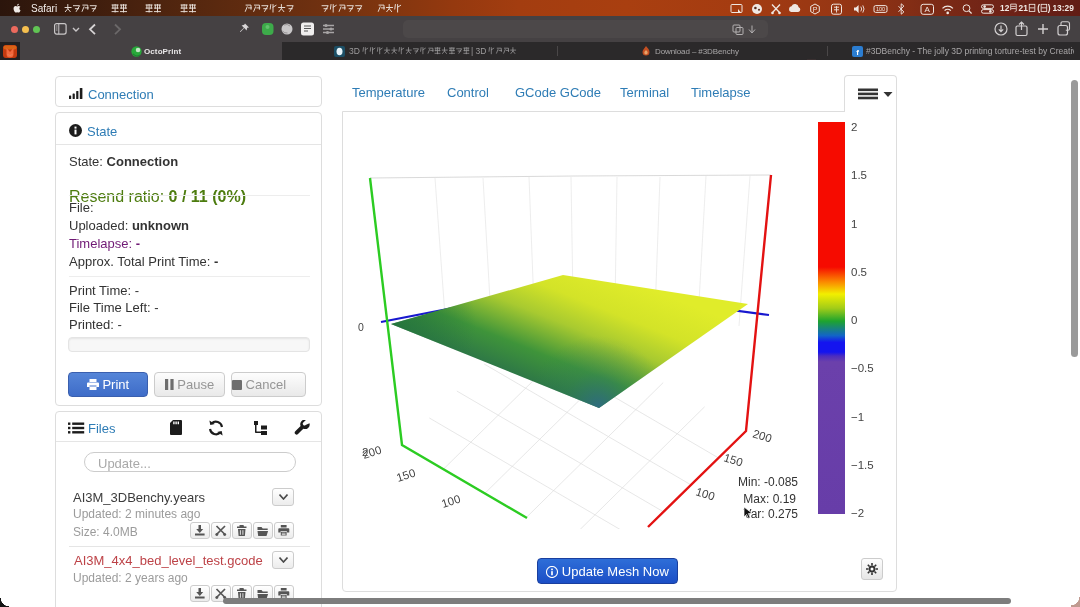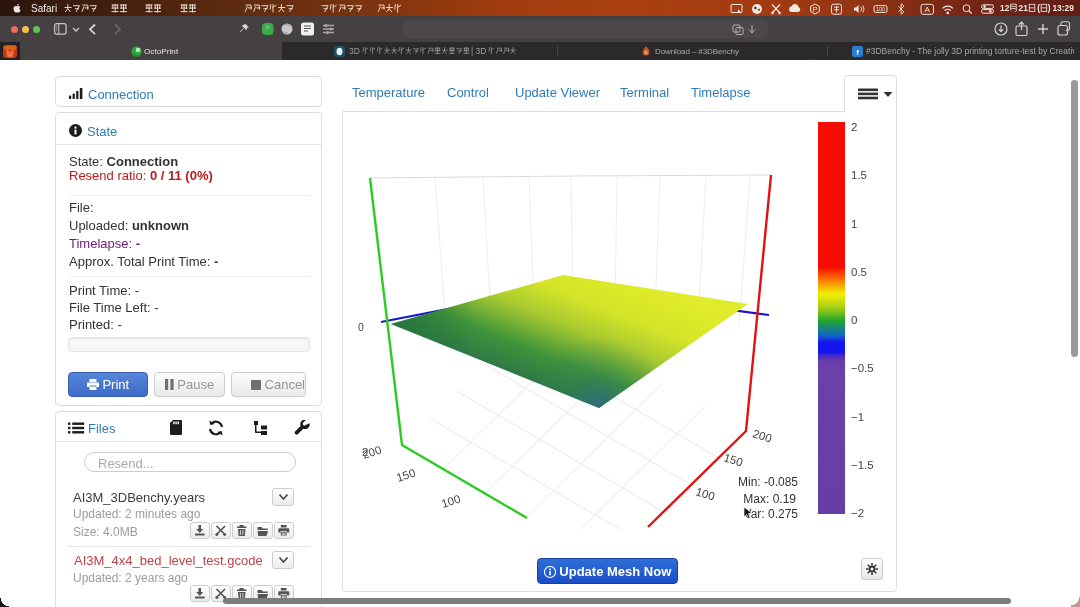--- a/index.html
+++ b/index.html
@@ -135,21 +135,21 @@
       <rect x="0.5" y="0.5" width="13" height="4" rx="2" fill="#d96215"></rect>
       <path d="M3.5 3 l3.5 4 3.5-4 v6 a1 1 0 0 1 -7 0 z" fill="#f2683c"></path>
       <path d="M4.5 9.5 q2.5 2 5 0" stroke="#e8815a" fill="none" stroke-width="1"></path>
     </svg>
 <div class="abs" style="left:20px;top:42px;width:262px;height:18px;background:#454143"></div>
 <svg class="abs" style="left:131px;top:45.5px" width="11" height="11" viewBox="0 0 12 12">
       <circle cx="6" cy="6" r="5.6" fill="#28a83a"></circle>
       <circle cx="7.7" cy="4.3" r="2.5" fill="#c2e5c4"></circle>
       <path d="M2.2 8.5 a5.6 5.6 0 0 0 7.6 1.4" stroke="#1c8030" stroke-width="1.2" fill="none"></path>
     </svg>
-<div class="abs" style="left:144px;top:42px;height:18px;line-height:19px;color:#e8e6e7;font-size:8px;font-weight:normal;letter-spacing:0.1px">OctoPrint</div>
+<div class="abs" style="left:144px;top:42px;height:18px;line-height:19px;color:#e8e6e7;font-size:8px;font-weight:bold;letter-spacing:0.1px">OctoPrint</div>
 <div class="abs" style="left:557px;top:46px;width:1px;height:10px;background:#4a4748"></div>
 <div class="abs" style="left:827px;top:46px;width:1px;height:10px;background:#4a4748"></div>
 <svg class="abs" style="left:334px;top:45.5px" width="11" height="11" viewBox="0 0 11 11">
       <rect width="11" height="11" rx="2" fill="#1c4f66"></rect>
       <ellipse cx="5.5" cy="5.5" rx="3" ry="3.8" fill="#e8f4fa"></ellipse>
     </svg>
 <svg class="abs" style="left:349px;top:46px" width="170" height="11" viewBox="0 0 170 11" fill="none" stroke="#9e9c9d" stroke-width="0.75" stroke-linecap="round">
       <text x="0" y="8" fill="#9e9c9d" stroke="none" font-size="8.5" font-family="Liberation Sans">3D</text>
       <path d="M14.5 1.6 l-0.5 3.7 M16.3 1.6 v6.2 M16.3 3.8 l2.5 -1.6"></path>
       <path d="M21.7 1.6 l-0.5 3.7 M23.5 1.6 v6.2 M23.5 3.8 l2.5 -1.6"></path>
@@ -194,39 +194,39 @@
 <div class="abs" style="left:88px;top:87px;font-size:13px;color:#2e7cb5">Connection</div>
 <div class="abs" style="left:55px;top:112px;width:267px;height:294px;border:1px solid #ddd;border-radius:4px"></div>
 <svg class="abs" style="left:69px;top:124px" width="13" height="13" viewBox="0 0 13 13">
       <circle cx="6.5" cy="6.5" r="6.5" fill="#1c1c1c"></circle>
       <rect x="5.5" y="2.6" width="2" height="2" fill="#fff"></rect>
       <rect x="5.5" y="5.6" width="2" height="4.8" fill="#fff"></rect>
     </svg>
 <div class="abs" style="left:87px;top:124px;font-size:13px;color:#2e7cb5">State</div>
 <div class="abs" style="left:56px;top:144px;width:265px;height:1px;background:#e5e5e5"></div>
 <div class="abs" style="left:69px;top:154px;font-size:13px;color:#333">State: <b>Connection</b></div>
-<div class="abs" style="left:69px;top:168px;font-size:13px;color:#b91c1c">Resend ratio: <b>0 / 11 (0%)</b></div>
+<div class="abs" style="left:69px;top:188px;font-size:16px;color:#4d7c0f">Resend ratio: <b>0 / 11 (0%)</b></div>
 <div class="abs" style="left:69px;top:200px;font-size:13px;color:#333">File:</div>
 <div class="abs" style="left:69px;top:218px;font-size:13px;color:#333">Uploaded: <b>unknown</b></div>
 <div class="abs" style="left:69px;top:236px;font-size:13px;color:#701a75">Timelapse: <b>-</b></div>
 <div class="abs" style="left:69px;top:254px;font-size:13px;color:#333">Approx. Total Print Time: <b>-</b></div>
 <div class="abs" style="left:69px;top:283px;font-size:13px;color:#333">Print Time: -</div>
 <div class="abs" style="left:69px;top:300px;font-size:13px;color:#333">File Time Left: -</div>
 <div class="abs" style="left:69px;top:317px;font-size:13px;color:#333">Printed: -</div>
 <div class="abs" style="left:69px;top:195px;width:241px;height:1px;background:#ededed"></div>
 <div class="abs" style="left:69px;top:276px;width:241px;height:1px;background:#ededed"></div>
 <div class="abs" style="left:68px;top:337px;width:242px;height:15px;background:#f7f7f7;border:1px solid #e4e4e4;border-radius:4px;box-shadow:inset 0 1px 2px rgba(0,0,0,.08)"></div>
 <div class="abs" style="left:68px;top:372px;width:80px;height:25px;border-radius:4px;background:linear-gradient(#5585d8,#3e6cc8);border:1px solid #3a5fae;color:#fff;font-size:13px;text-align:center;line-height:24px"><svg width="12" height="11" viewBox="0 0 12 11" style="vertical-align:-1px">
         <path fill="#fff" d="M2.5 0 h7 v3 h-7z M1 3.5 h10 a1 1 0 0 1 1 1 v3.5 h-2.5 v-1.5 h-7 v1.5 H0 v-3.5 a1 1 0 0 1 1-1z M2.5 7.5 h7 V11 h-7z"></path>
       </svg> Print</div>
 <div class="abs" style="left:154px;top:372px;width:71px;height:25px;border-radius:4px;background:linear-gradient(#fdfdfd,#e9e9e9);border:1px solid #ccc;color:#969696;font-size:13px;text-align:center;line-height:24px"><svg width="9" height="11" viewBox="0 0 9 11" style="vertical-align:-1px">
         <rect x="0" y="0" width="3.2" height="11" fill="#6e6e6e"></rect>
         <rect x="5.4" y="0" width="3.2" height="11" fill="#6e6e6e"></rect>
       </svg> Pause</div>
-<div class="abs" style="left:231px;top:372px;width:75px;height:25px;border-radius:4px;background:linear-gradient(#fdfdfd,#e9e9e9);border:1px solid #ccc;color:#969696;font-size:13px;text-align:right;line-height:24px"><svg width="10" height="10" viewBox="0 0 10 10" style="vertical-align:-1px">
+<div class="abs" style="left:231px;top:372px;width:75px;height:25px;border-radius:4px;background:linear-gradient(#fdfdfd,#e9e9e9);border:1px solid #ccc;color:#969696;font-size:13px;text-align:left;line-height:24px"><svg width="10" height="10" viewBox="0 0 10 10" style="vertical-align:-1px">
         <rect width="10" height="10" rx="1" fill="#6e6e6e"></rect>
       </svg> Cancel</div>
 <div class="abs" style="left:55px;top:411px;width:267px;height:220px;border:1px solid #ddd;border-radius:4px"></div>
 <svg class="abs" style="left:68px;top:422px" width="17" height="12" viewBox="0 0 17 12" fill="#1c1c1c">
 <rect x="0" y="0.5" width="2.4" height="2.4"></rect>
       <rect x="0" y="4.8" width="2.4" height="2.4"></rect>
       <rect x="0" y="9.1" width="2.4" height="2.4"></rect>
 <rect x="4.2" y="0.5" width="12" height="2.4"></rect>
       <rect x="4.2" y="4.8" width="12" height="2.4"></rect>
       <rect x="4.2" y="9.1" width="12" height="2.4"></rect>
@@ -243,21 +243,21 @@
       </g>
 <g transform="translate(83,0)">
         <path d="M1 1 h4 v4 h-1.5 v6.5 h4.5 v1.5 h-4.5 a1.2 1.2 0 0 1 -1.5-1.5 V5 H1z M8 5.5 h6 v4 h-6z M8 11 h6 v4 h-6z"></path>
       </g>
 <g transform="translate(124,0)">
         <path d="M15.5 3.2 a4.6 4.6 0 0 1 -6.2 5.5 L4 14 a1.9 1.9 0 0 1 -2.7-2.7 L6.6 6 a4.6 4.6 0 0 1 5.5-6.2 L9.3 2.6 a1.6 1.6 0 0 0 2.3 2.3z"></path>
       </g>
 </svg>
 <div class="abs" style="left:56px;top:441px;width:265px;height:1px;background:#e5e5e5"></div>
 <div class="abs" style="left:84px;top:452px;width:212px;height:20px;border:1px solid #ccc;border-radius:14px"></div>
-<div class="abs" style="left:98px;top:456px;font-size:13px;color:#a9a9a9">Resend...</div>
+<div class="abs" style="left:98px;top:456px;font-size:13px;color:#a9a9a9">Update...</div>
 <div class="abs" style="left:73px;top:490px;font-size:13px;color:#3c3c3c">AI3M_3DBenchy.years</div>
 <div class="abs" style="left:272px;top:488px;width:22px;height:18px;border:1px solid #ccc;border-radius:3px;background:linear-gradient(#fff,#ececec)"></div>
     <svg class="abs" style="left:278.5px;top:494px" width="9" height="6" viewBox="0 0 9 6">
       <path d="M0.5 0.5 L4.5 5 L8.5 0.5" fill="none" stroke="#4a4a4a" stroke-width="1.6"></path>
     </svg>
 <div class="abs" style="left:73px;top:507px;font-size:12px;color:#9b9b9b">Updated: 2 minutes ago</div>
 <div class="abs" style="left:73px;top:525px;font-size:12px;color:#9b9b9b">Size: 4.0MB</div>
 <div class="abs" style="left:190px;top:522px;width:20px;height:17px;border:1px solid #ccc;border-radius:3px;background:linear-gradient(#fff,#ececec)"></div>
     <svg class="abs" style="left:194px;top:525px" width="11.6" height="11.6" viewBox="0 0 11.6 11.6">
       <path d="M4.5 0 h2.5 v4 h2.2 L5.8 8 2.2 4 h2.3z M1 8.6 h9.6 v2 H1z" fill="#555"></path>
@@ -309,21 +309,21 @@
     <svg class="abs" style="left:257px;top:588px" width="11.6" height="11.6" viewBox="0 0 11.6 11.6">
       <path d="M0.5 2 h4 l1.2 1.5 h5 v1.6 H0.5z M0.5 6 h10.6 l-1.6 5 H1.2z" fill="#555"></path>
     </svg>
     <div class="abs" style="left:274px;top:585px;width:20px;height:17px;border:1px solid #ccc;border-radius:3px;background:linear-gradient(#fff,#ececec)"></div>
     <svg class="abs" style="left:278px;top:588px" width="11.6" height="11.6" viewBox="0 0 11.6 11.6">
       <path d="M2.8 0 h5.8 v2.6 h-5.8z M1 3.2 h9.4 a0.9 0.9 0 0 1 .9.9 v3.4 h-2.4 v-1.3 h-6.4 v1.3 H0.3 v-3.4 a0.9 0.9 0 0 1 .9-.9z M2.8 7 h5.8 v3.6 h-5.8z" fill="#555"></path>
       <path d="M3.8 8.2 h3.8 M3.8 9.6 h3.8" stroke="#eee" stroke-width="0.8"></path>
     </svg>
 <div class="abs" style="left:352px;top:85px;font-size:13px;color:#2e7cb5">Temperature</div>
 <div class="abs" style="left:447px;top:85px;font-size:13px;color:#2e7cb5">Control</div>
-<div class="abs" style="left:515px;top:85px;font-size:13px;color:#2e7cb5">Update Viewer</div>
+<div class="abs" style="left:515px;top:85px;font-size:13px;color:#2e7cb5">GCode GCode</div>
 <div class="abs" style="left:620px;top:85px;font-size:13px;color:#2e7cb5">Terminal</div>
 <div class="abs" style="left:691px;top:85px;font-size:13px;color:#2e7cb5">Timelapse</div>
 <div class="abs" style="left:342px;top:111px;width:555px;height:481px;border:1px solid #ddd;border-radius:0 0 4px 4px;border-top:1px solid #ddd"></div>
 <div class="abs" style="left:844px;top:75px;width:53px;height:37px;background:#fff;border:1px solid #ddd;border-bottom:0;border-radius:4px 4px 0 0"></div>
 <svg class="abs" style="left:858px;top:87.5px" width="36" height="12" viewBox="0 0 36 12">
       <g fill="#333">
         <rect x="0" y="0.5" width="20" height="2.6"></rect>
         <rect x="0" y="4.6" width="20" height="2.6"></rect>
         <rect x="0" y="8.7" width="20" height="2.6"></rect>
         <path d="M25.5 4 h9 l-4.5 5z"></path>
@@ -406,21 +406,21 @@
       <text x="508" y="19.0" font-size="11.5" fill="#444" font-family="Liberation Sans">2</text>
       <text x="508" y="67.2" font-size="11.5" fill="#444" font-family="Liberation Sans">1.5</text>
       <text x="508" y="115.5" font-size="11.5" fill="#444" font-family="Liberation Sans">1</text>
       <text x="508" y="163.8" font-size="11.5" fill="#444" font-family="Liberation Sans">0.5</text>
       <text x="508" y="212.0" font-size="11.5" fill="#444" font-family="Liberation Sans">0</text>
       <text x="508" y="260.2" font-size="11.5" fill="#444" font-family="Liberation Sans">−0.5</text>
       <text x="508" y="308.5" font-size="11.5" fill="#444" font-family="Liberation Sans">−1</text>
       <text x="508" y="356.8" font-size="11.5" fill="#444" font-family="Liberation Sans">−1.5</text>
       <text x="508" y="405.0" font-size="11.5" fill="#444" font-family="Liberation Sans">−2</text>
     </svg>
-<div class="abs" style="left:537px;top:558px;width:141px;height:26px;border-radius:4px;background:linear-gradient(#2e6ed8,#1b4ec6);border:1px solid #1a3f9e;color:#fff;font-size:13px;font-weight:bold;text-align:center;line-height:25px"><svg width="12" height="12" viewBox="0 0 13 13" style="vertical-align:-2px">
+<div class="abs" style="left:537px;top:558px;width:141px;height:26px;border-radius:4px;background:linear-gradient(#2e6ed8,#1b4ec6);border:1px solid #1a3f9e;color:#fff;font-size:13px;font-weight:normal;text-align:center;line-height:25px"><svg width="12" height="12" viewBox="0 0 13 13" style="vertical-align:-2px">
         <circle cx="6.5" cy="6.5" r="6" fill="none" stroke="#fff" stroke-width="1.2"></circle>
         <rect x="5.6" y="2.8" width="1.8" height="1.8" fill="#fff"></rect>
         <rect x="5.6" y="5.6" width="1.8" height="4.4" fill="#fff"></rect>
       </svg> Update Mesh Now</div>
 <div class="abs" style="left:861px;top:558px;width:22px;height:22px;border-radius:3px;background:linear-gradient(#fdfdfd,#e6e6e6);border:1px solid #ccc"></div>
 <svg class="abs" style="left:865px;top:562px" width="14" height="14" viewBox="0 0 14 14">
       <g fill="#333">
         <circle cx="7" cy="7" r="3.4"></circle>
         <g stroke="#333" stroke-width="1.6">
           <path d="M7 1 v2.4 M7 10.6 V13 M1 7 h2.4 M10.6 7 H13 M2.8 2.8 l1.7 1.7 M9.5 9.5 l1.7 1.7 M11.2 2.8 L9.5 4.5 M4.5 9.5 l-1.7 1.7"></path>

